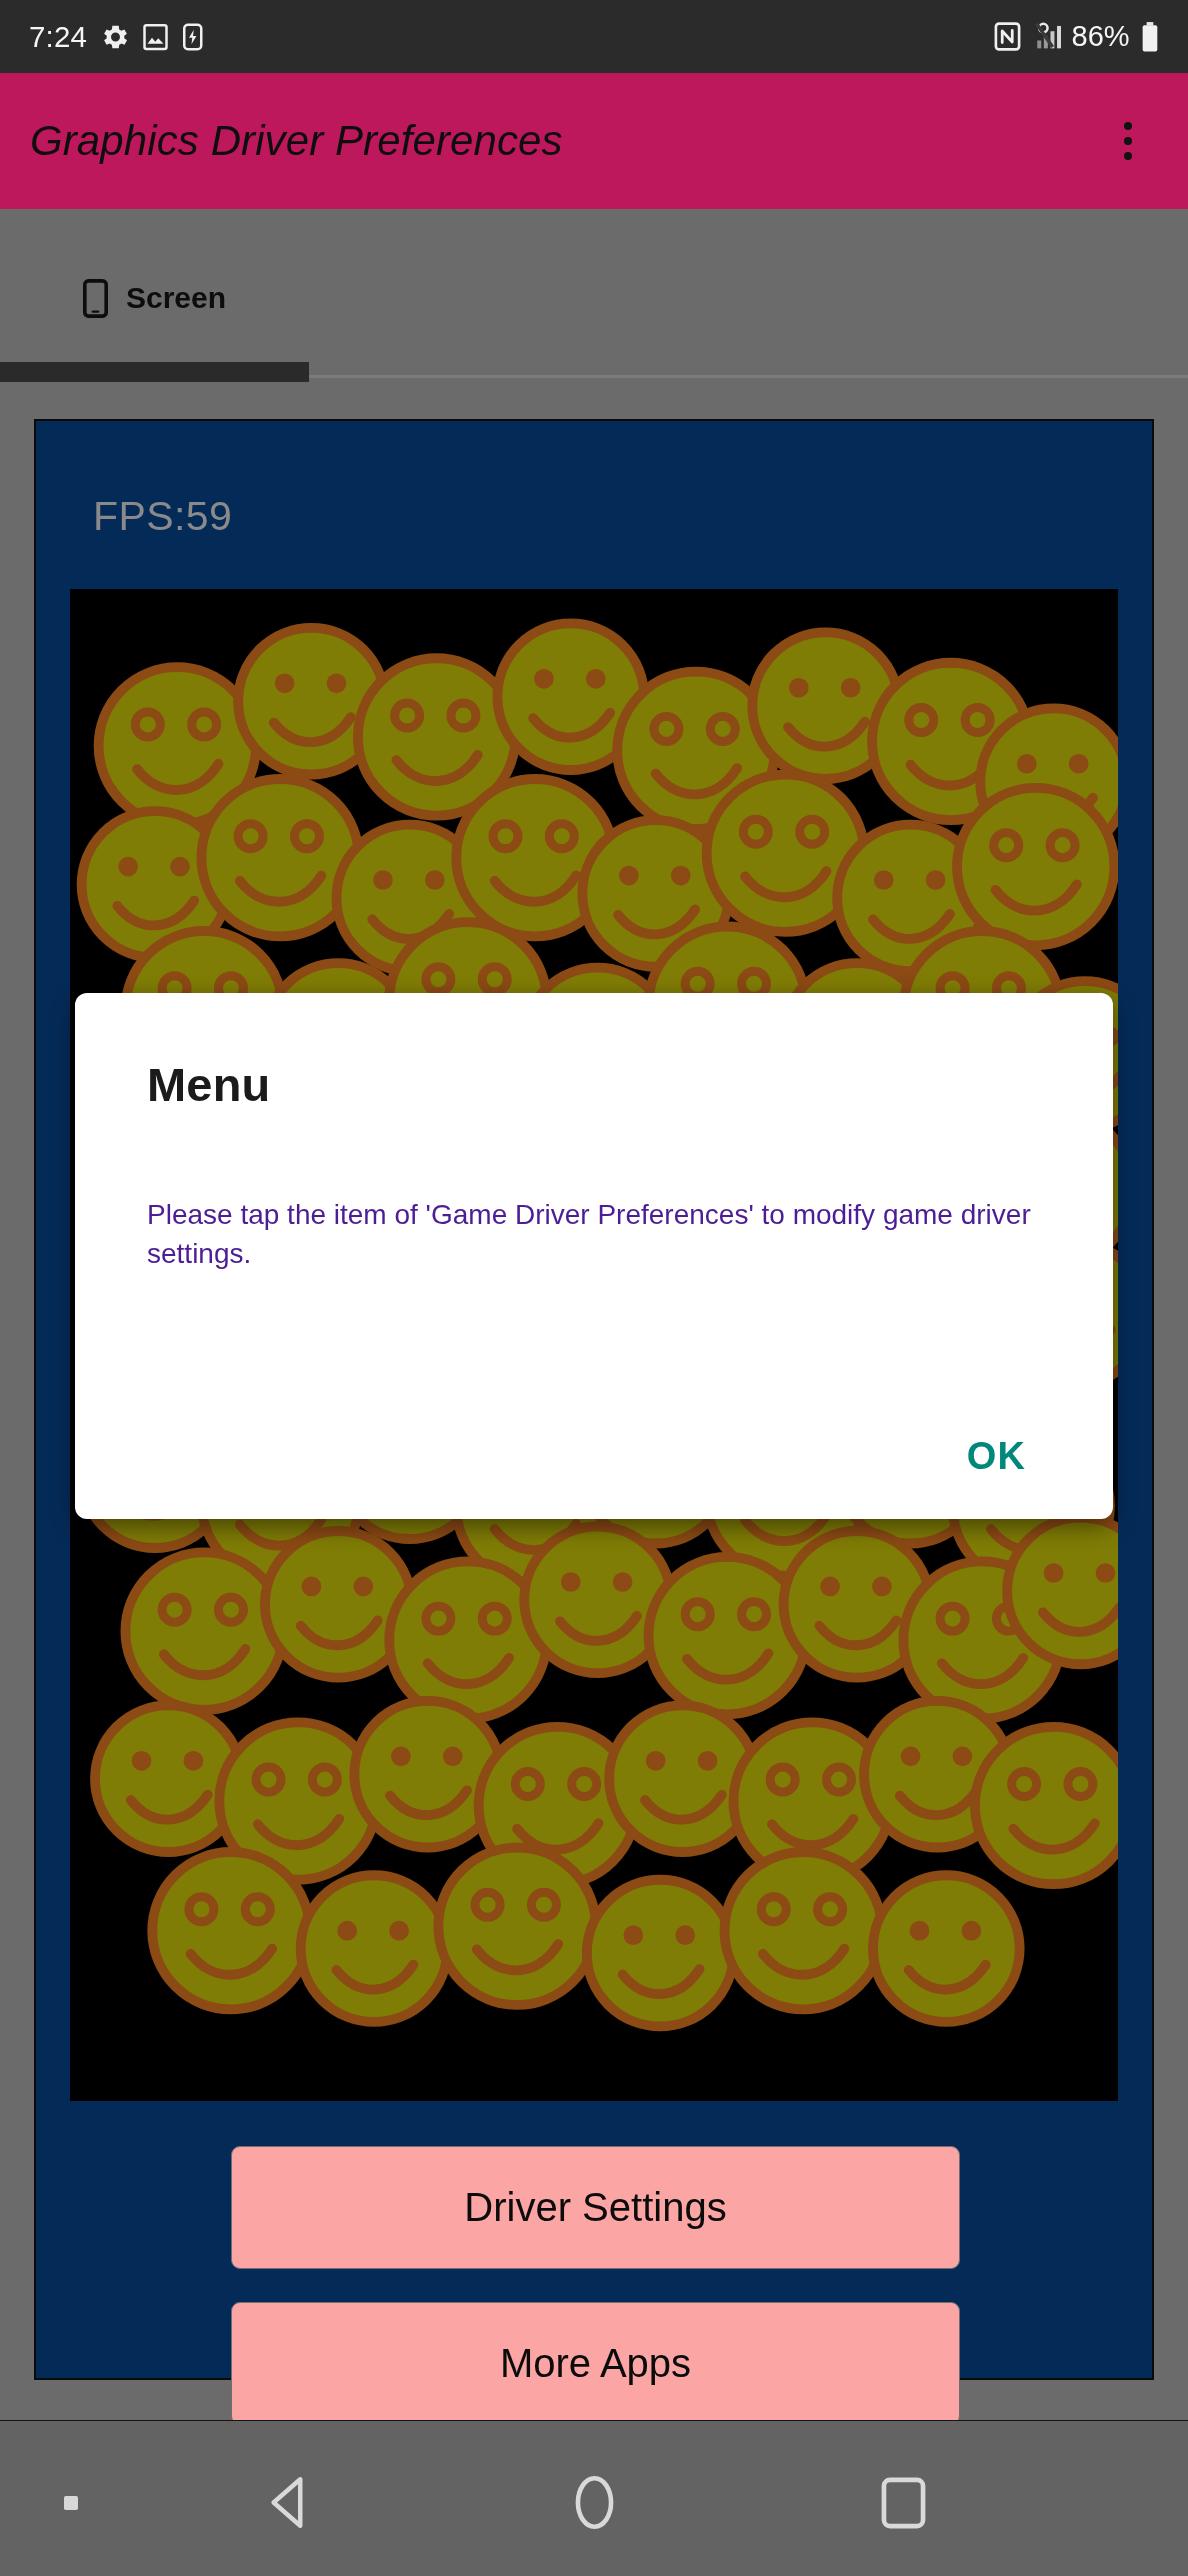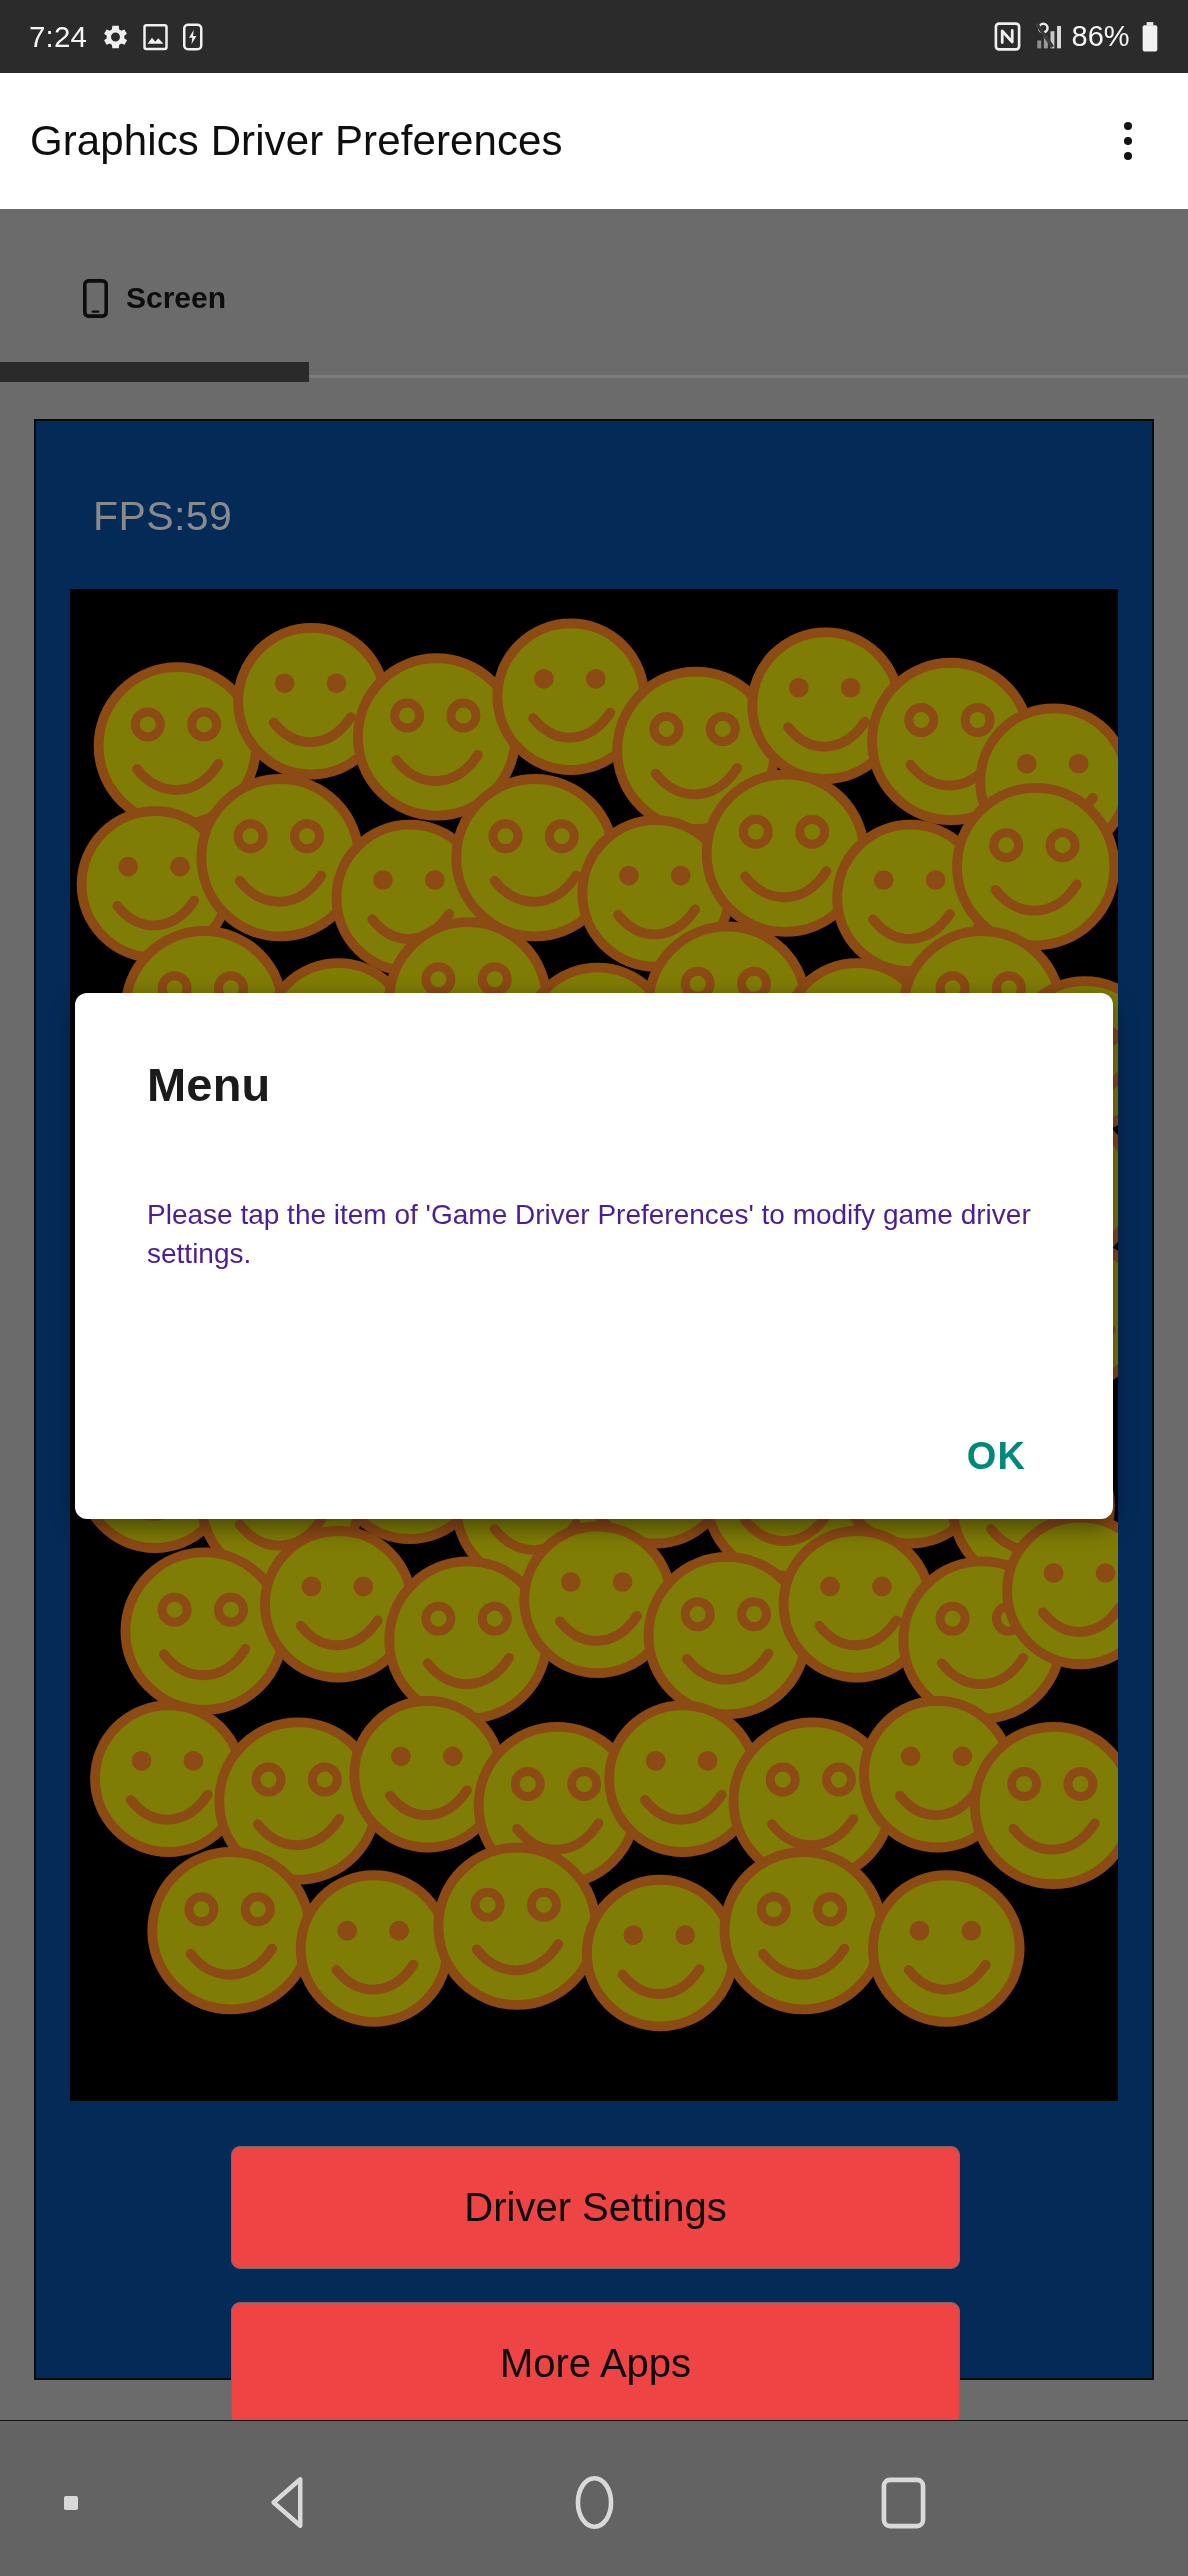--- a/index.html
+++ b/index.html
@@ -28,23 +28,24 @@
   .sb-left { display: flex; align-items: center; gap: 12.5px; }
   .sb-right { margin-left: auto; display: flex; align-items: center; gap: 10.7px; }
   .sb-time { font-size: 29.5px; letter-spacing: 0.2px; color: #f5f5f5; }
   .sb-pct { font-size: 29px; color: #f5f5f5; }
   .ic { display: inline-block; line-height: 0; }
 
   
   .appbar {
     position: absolute; top: 73px; left: 0;
     width: 1189px; height: 136px;
-    background: #ffffff;
+    background: #be185d;
     display: flex; align-items: center;
     padding: 0 30px;
+    font-style: italic;
   }
   .appbar-title {
     font-size: 42px; color: #0e0e0e; font-weight: 400;
     letter-spacing: 0.1px;
   }
   .overflow {
     margin-left: auto;
     width: 63px; height: 63px;
     display: flex; flex-direction: column;
     align-items: center; justify-content: center; gap: 7.2px;
@@ -92,21 +93,21 @@
     width: 1048px; height: 1512px;
     background: #000000;
     overflow: hidden;
   }
   .stage svg { display: block; }
 
   
   .btn {
     position: absolute;
     left: 195px; width: 729px; height: 123px;
-    background: #ef4444;
+    background: #fca5a5;
     border: 0.9px solid #6f6f6f;
     border-radius: 9px;
     display: flex; align-items: center; justify-content: center;
     color: #0c0c0c; font-size: 40px;
   }
   .btn-driver { top: 1725px; }
   .btn-more   { top: 1881px; }
 
   .dots {
     position: absolute; left: 0; top: 2023px;

